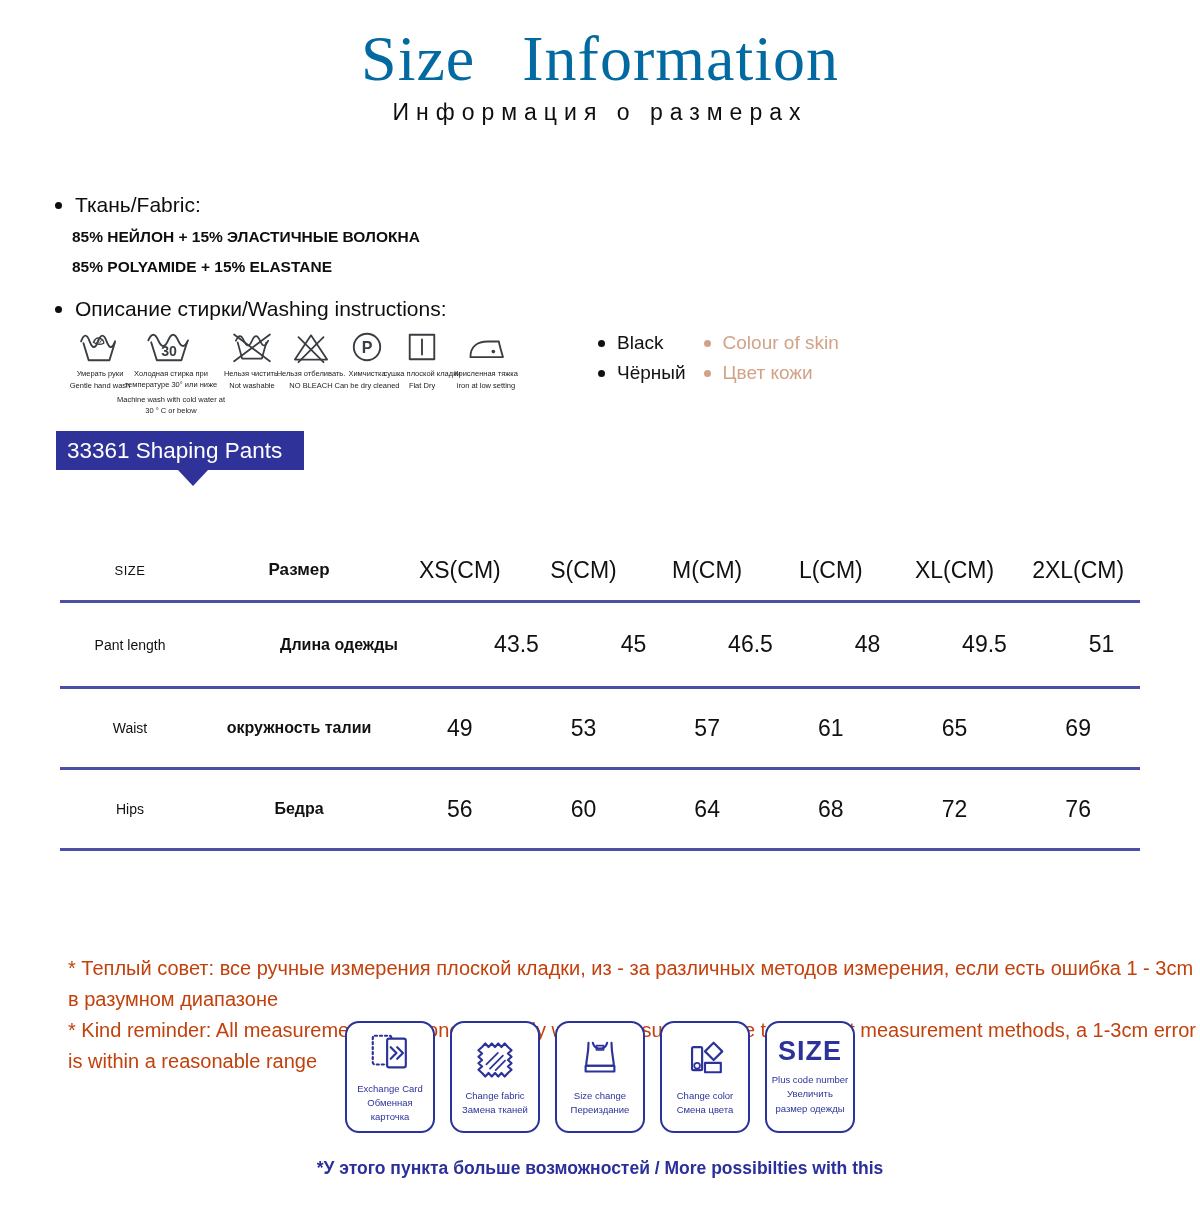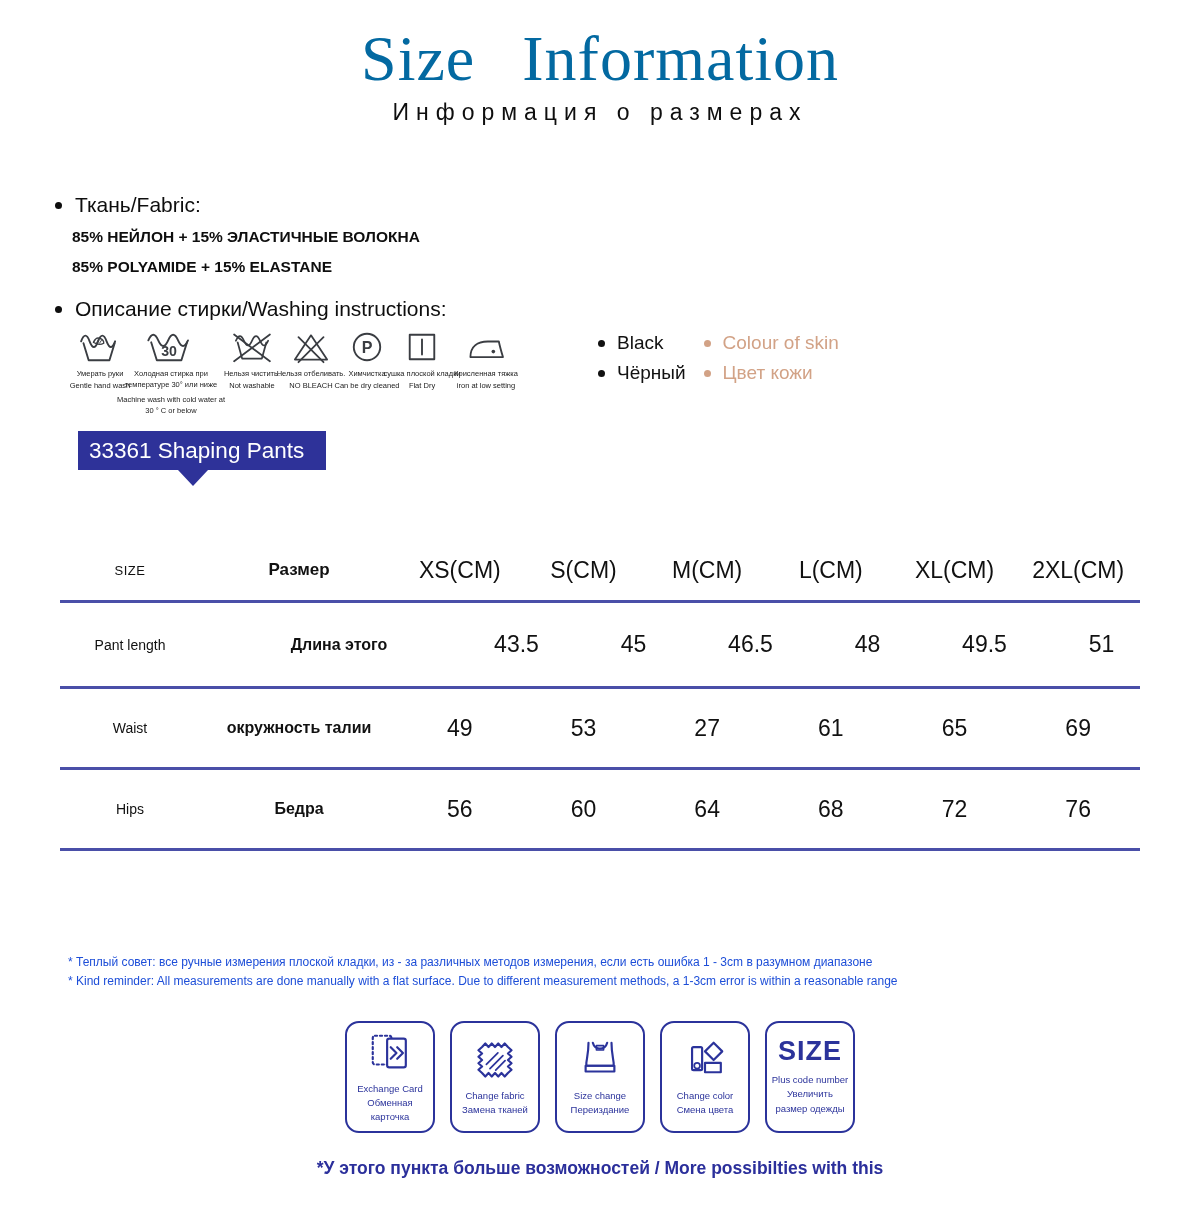--- a/index.html
+++ b/index.html
@@ -36,21 +36,21 @@
   .color-options { position:absolute; left:598px; top:332px; display:flex; gap:18px; }
   .copt { display:flex; flex-direction:column; gap:8px; font-size:19px; }
   .crow { display:flex; align-items:center; }
   .crow .cdot { width:7px; height:7px; border-radius:50%; margin-right:12px; flex:none; }
   .copt-black { color:#111; }
   .copt-black .cdot { background:#111; }
   .copt-skin { color:#d2a286; }
   .copt-skin .cdot { background:#d2a286; }
   
   .badge {
-    position:absolute; left:78px; top:431px; width:248px; height:39px;
+    position:absolute; left:56px; top:431px; width:248px; height:39px;
     background:#2e3299; color:#fff; font-size:22.5px;
     display:flex; align-items:center; padding-left:11px; box-sizing:border-box;
   }
   .badge-tail {
     position:absolute; left:178px; top:470px; width:0; height:0;
     border-left:15px solid transparent; border-right:15px solid transparent;
     border-top:16px solid #2e3299;
   }
   
   .size-table { position:absolute; left:60px; top:540px; width:1080px; }
@@ -62,21 +62,21 @@
   .trow.tr1 { height:83px;gap:40px; }
   .trow.tr2 { height:78px; }
   .trow.tr3 { height:78px; }
   .h-size { font-size:13px; font-weight:500; letter-spacing:0.5px; }
   .h-ru   { font-size:17px; font-weight:700; }
   .h-col  { font-size:23px; font-weight:500; }
   .lbl-en { font-size:14px; font-weight:500; }
   .lbl-ru { font-size:16px; font-weight:700; }
   .val    { font-size:23px; font-weight:500; }
   
-  .reminder { position:absolute; left:68px; top:953px; font-size:12px; line-height:1.55; color:#1d4ed8; }
+  .reminder { position:absolute; left:68px; top:953px; font-size:20px; line-height:1.55; color:#c2410c; }
   
   .cards { position:absolute; left:50%; transform:translateX(-50%); top:1021px; display:flex; gap:15px; }
   .card {
     width:90px; height:112px; border:2.5px solid #2b339b; border-radius:14px;
     box-sizing:border-box; display:flex; flex-direction:column; align-items:center;
     justify-content:center; padding:6px 3px; background:#fff;
   }
   .cicon { stroke:#2b339b; fill:none; stroke-width:3; stroke-linecap:round; stroke-linejoin:round; }
   .card-cap { font-size:9.5px; line-height:1.5; color:#2b339b; text-align:center; margin-top:6px; }
   .size-big { font-weight:900; font-size:27px; letter-spacing:1px; color:#2b339b; line-height:1; margin-bottom:2px; }
@@ -218,34 +218,34 @@
     <div class="h-ru">Размер</div>
     <div class="h-col">XS(CM)</div>
     <div class="h-col">S(CM)</div>
     <div class="h-col">M(CM)</div>
     <div class="h-col">L(CM)</div>
     <div class="h-col">XL(CM)</div>
     <div class="h-col">2XL(CM)</div>
   </div>
   <div class="trow tr1">
     <div class="lbl-en">Pant length</div>
-    <div class="lbl-ru">Длина этого</div>
+    <div class="lbl-ru">Длина одежды</div>
     <div class="val">43.5</div>
     <div class="val">45</div>
     <div class="val">46.5</div>
     <div class="val">48</div>
     <div class="val">49.5</div>
     <div class="val">51</div>
   </div>
   <div class="trow tr2">
     <div class="lbl-en">Waist</div>
     <div class="lbl-ru">окружность талии</div>
     <div class="val">49</div>
     <div class="val">53</div>
-    <div class="val">27</div>
+    <div class="val">57</div>
     <div class="val">61</div>
     <div class="val">65</div>
     <div class="val">69</div>
   </div>
   <div class="trow tr3">
     <div class="lbl-en">Hips</div>
     <div class="lbl-ru">Бедра</div>
     <div class="val">56</div>
     <div class="val">60</div>
     <div class="val">64</div>

